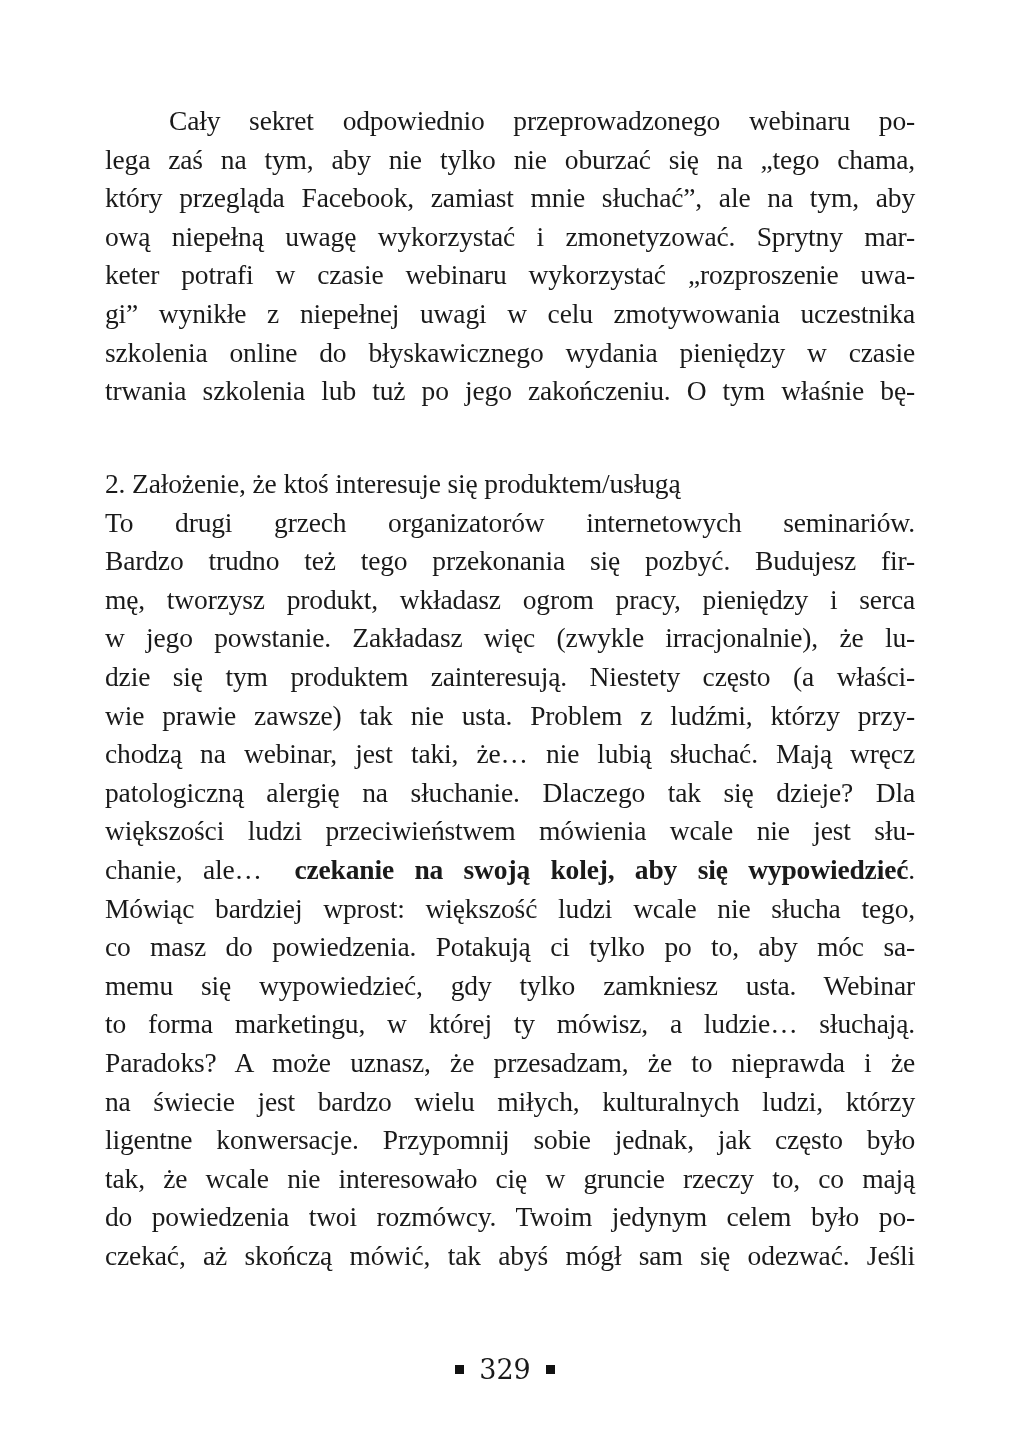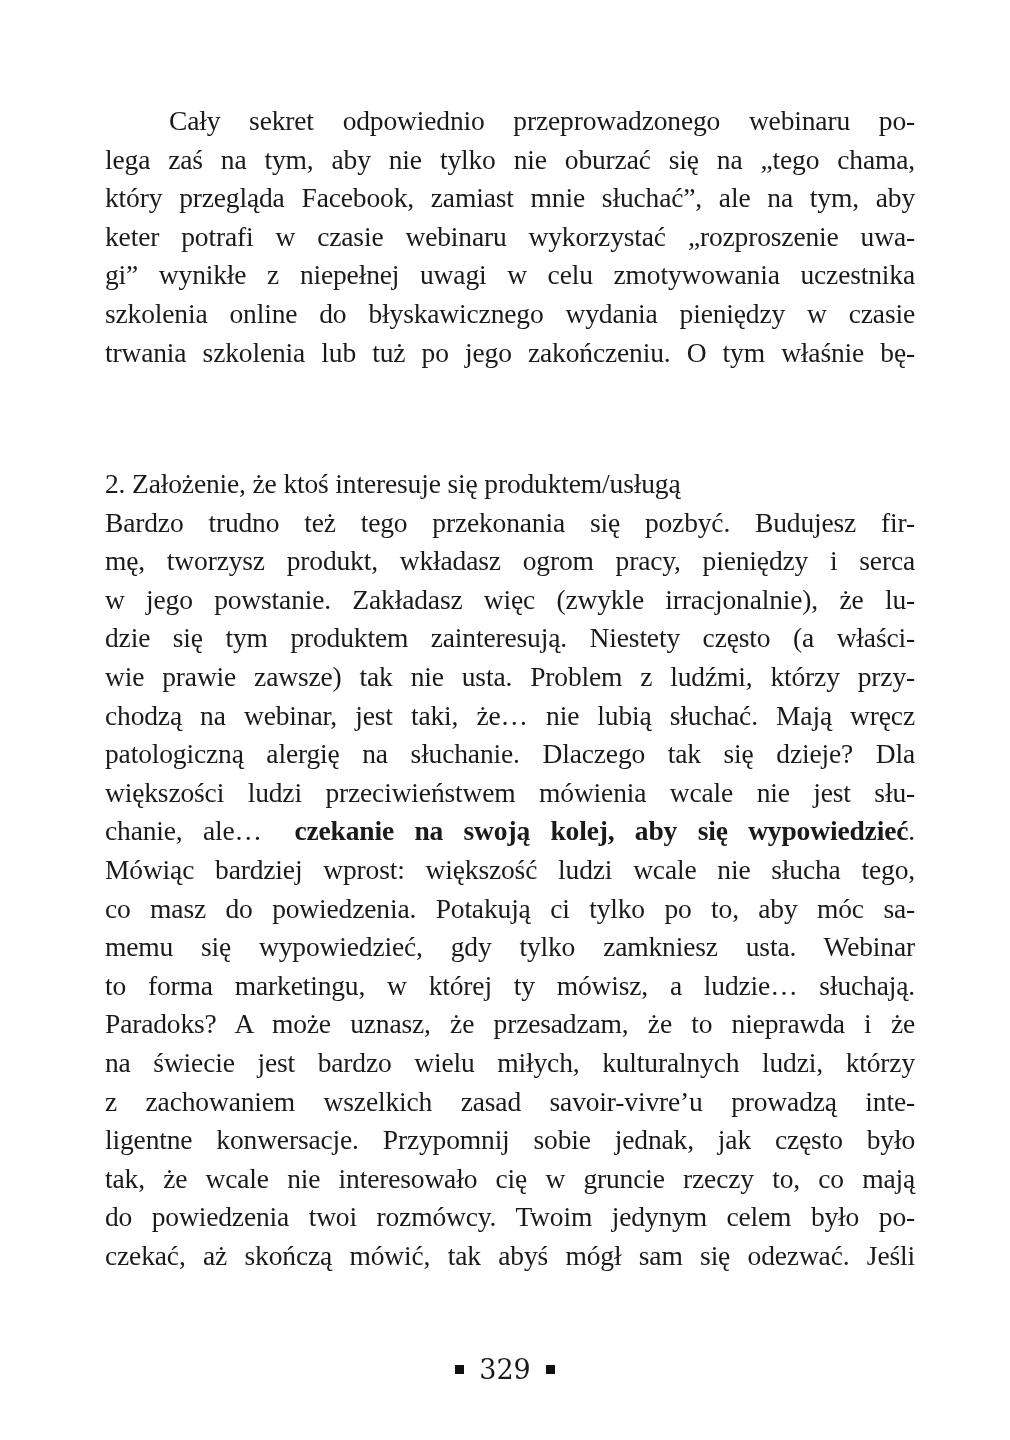--- a/index.html
+++ b/index.html
@@ -71,44 +71,45 @@
   </style>
 </head>
 <body>
 
 <div class="page">
 
   <div class="text-block block-1">
     <span class="line indent">Cały sekret odpowiednio przeprowadzonego webinaru po-</span>
     <span class="line">lega zaś na tym, aby nie tylko nie oburzać się na „tego chama,</span>
     <span class="line">który przegląda Facebook, zamiast mnie słuchać”, ale na tym, aby</span>
+    <span class="line">ową niepełną uwagę wykorzystać i zmonetyzować. Sprytny mar-</span>
     <span class="line">keter potrafi w czasie webinaru wykorzystać „rozproszenie uwa-</span>
     <span class="line">gi” wynikłe z niepełnej uwagi w celu zmotywowania uczestnika</span>
     <span class="line">szkolenia online do błyskawicznego wydania pieniędzy w czasie</span>
     <span class="line">trwania szkolenia lub tuż po jego zakończeniu. O tym właśnie bę-</span>
   </div>
 
   <div class="text-block block-2">
     <span class="line last">2. Założenie, że ktoś interesuje się produktem/usługą</span>
+    <span class="line">To drugi grzech organizatorów internetowych seminariów.</span>
     <span class="line">Bardzo trudno też tego przekonania się pozbyć. Budujesz fir-</span>
     <span class="line">mę, tworzysz produkt, wkładasz ogrom pracy, pieniędzy i serca</span>
     <span class="line">w jego powstanie. Zakładasz więc (zwykle irracjonalnie), że lu-</span>
     <span class="line">dzie się tym produktem zainteresują. Niestety często (a właści-</span>
     <span class="line">wie prawie zawsze) tak nie usta. Problem z ludźmi, którzy przy-</span>
     <span class="line">chodzą na webinar, jest taki, że… nie lubią słuchać. Mają wręcz</span>
     <span class="line">patologiczną alergię na słuchanie. Dlaczego tak się dzieje? Dla</span>
     <span class="line">większości ludzi przeciwieństwem mówienia wcale nie jest słu-</span>
     <span class="line"><span>chanie, ale… </span><span class="bold">czekanie na swoją kolej, aby się wypowiedzieć</span><span>.</span></span>
     <span class="line">Mówiąc bardziej wprost: większość ludzi wcale nie słucha tego,</span>
     <span class="line">co masz do powiedzenia. Potakują ci tylko po to, aby móc sa-</span>
     <span class="line">memu się wypowiedzieć, gdy tylko zamkniesz usta. Webinar</span>
     <span class="line">to forma marketingu, w której ty mówisz, a ludzie… słuchają.</span>
     <span class="line">Paradoks? A może uznasz, że przesadzam, że to nieprawda i że</span>
     <span class="line">na świecie jest bardzo wielu miłych, kulturalnych ludzi, którzy</span>
-    <span class="line">z zachowaniem wszelkich zasad savoir-vivre’u prowadzą inte-</span>
     <span class="line">ligentne konwersacje. Przypomnij sobie jednak, jak często było</span>
     <span class="line">tak, że wcale nie interesowało cię w gruncie rzeczy to, co mają</span>
     <span class="line">do powiedzenia twoi rozmówcy. Twoim jedynym celem było po-</span>
     <span class="line">czekać, aż skończą mówić, tak abyś mógł sam się odezwać. Jeśli</span>
   </div>
 
   <div class="footer">
     <span class="square"></span><span>329</span><span class="square"></span>
   </div>
 

